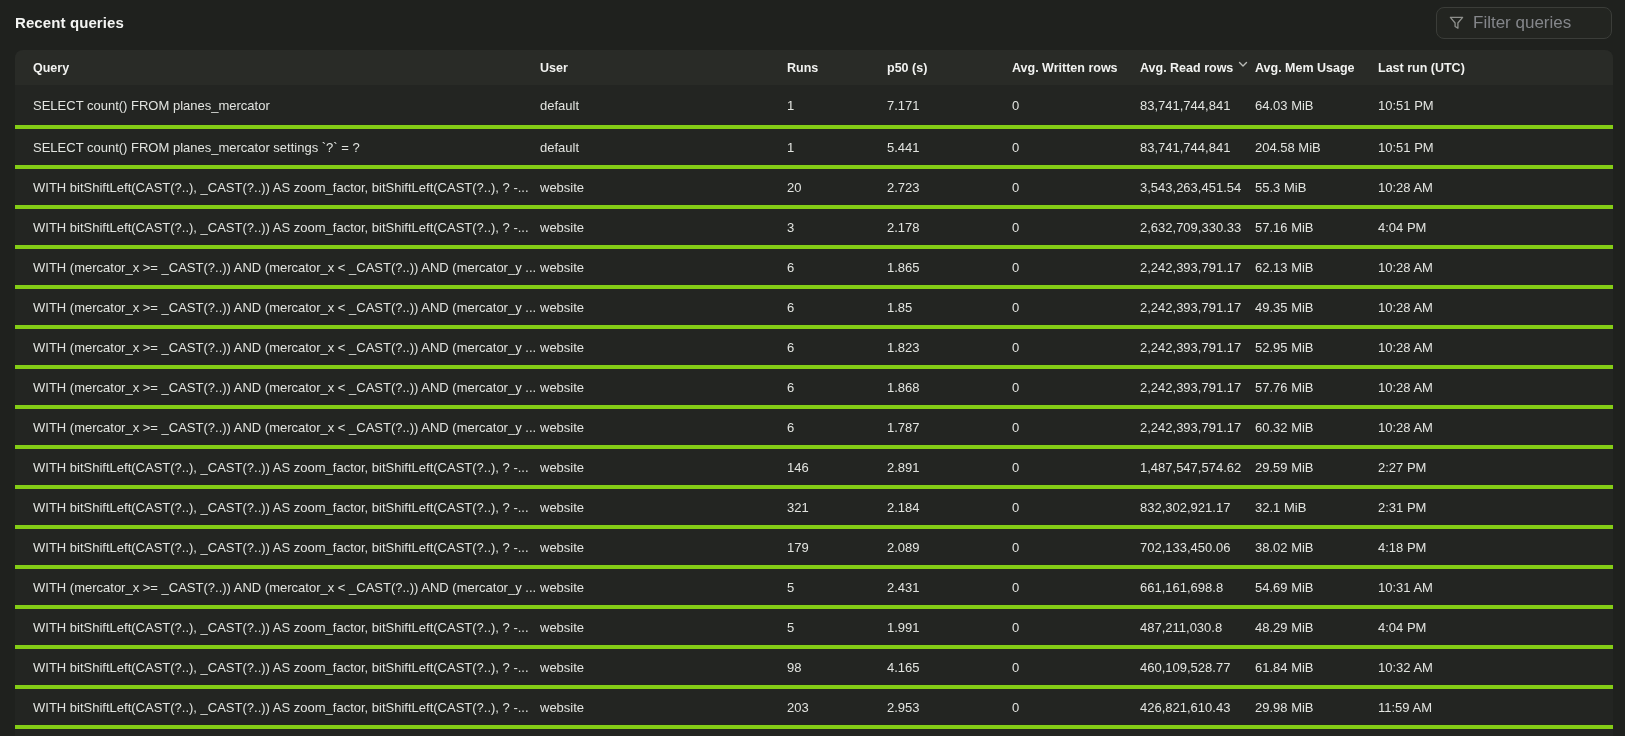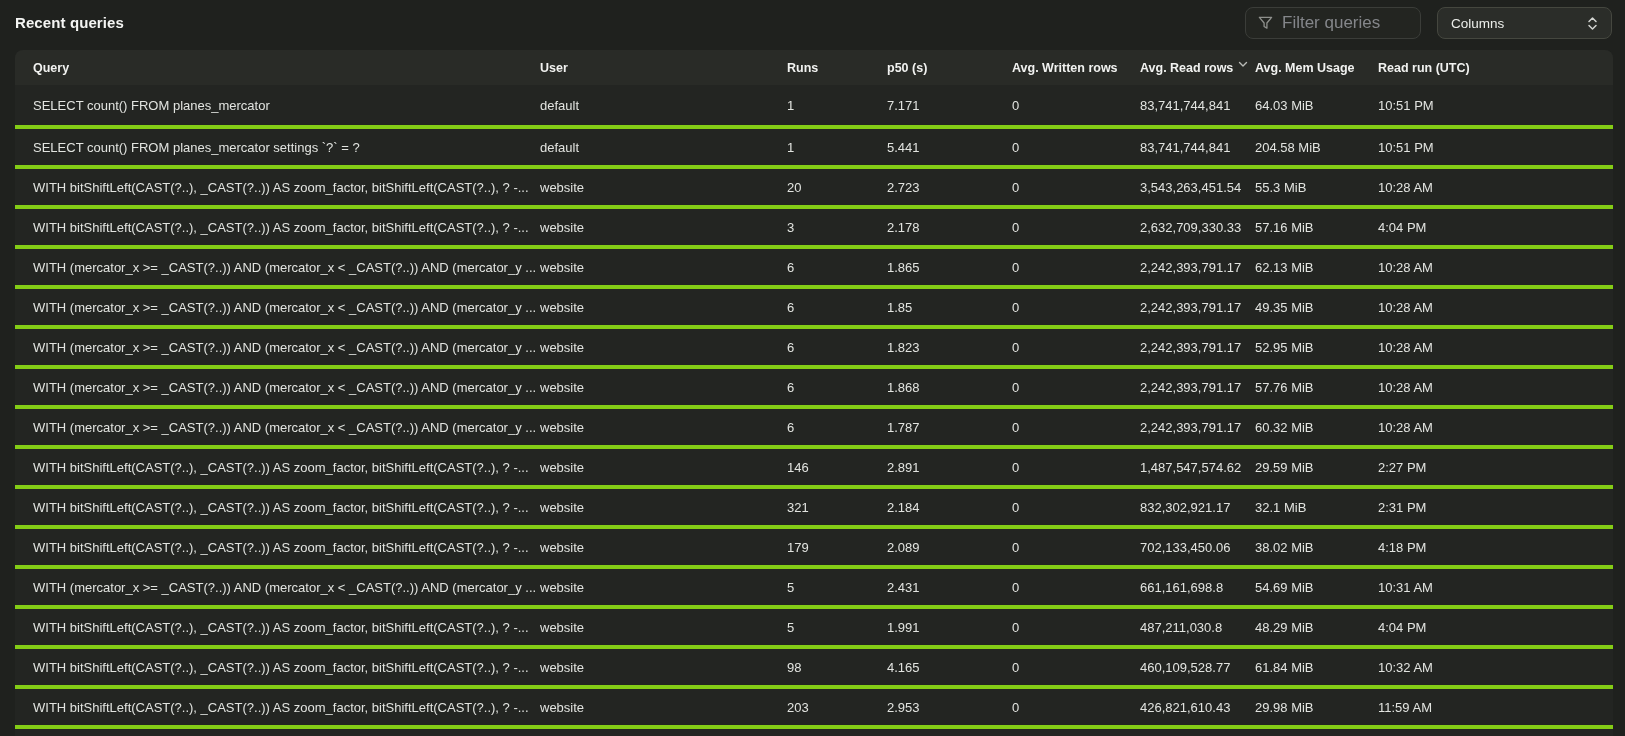--- a/index.html
+++ b/index.html
@@ -124,29 +124,20 @@
   <div class="page-title">Recent queries</div>
   <div class="controls">
     <div class="filter-box">
       <span class="funnel-icon">
         <svg width="15" height="14" viewBox="0 0 16 14" fill="none">
           <path d="M1.5 1h13l-5 6v5.5l-3-1.8V7z" stroke="#8e908c" stroke-width="1.4" stroke-linejoin="round"></path>
         </svg>
       </span>
       <input type="text" value="" placeholder="Filter queries" style="">
     </div>
-    <div class="columns-btn">
-      <span>Columns</span>
-      <span class="select-icon">
-        <svg width="11" height="15" viewBox="0 0 11 15" fill="none">
-          <path d="M2 5.5 L5.5 2 L9 5.5" stroke="#d2d4d0" stroke-width="1.5" stroke-linecap="round" stroke-linejoin="round"></path>
-          <path d="M2 9.5 L5.5 13 L9 9.5" stroke="#d2d4d0" stroke-width="1.5" stroke-linecap="round" stroke-linejoin="round"></path>
-        </svg>
-      </span>
-    </div>
   </div>
 </div>
 
 <div class="table-wrap">
   <div class="thead" id="thead">
       <div class="th">
         <span>Query</span>
       </div>
       <div class="th">
         <span>User</span>
@@ -165,21 +156,21 @@
         <span class="sort-icon">
           <svg width="10" height="7" viewBox="0 0 10 7" fill="none">
             <path d="M1.5 1.5 L5 5 L8.5 1.5" stroke="#b9bbb7" stroke-width="1.4" stroke-linecap="round" stroke-linejoin="round"></path>
           </svg>
         </span>
       </div>
       <div class="th">
         <span>Avg. Mem Usage</span>
       </div>
       <div class="th">
-        <span>Read run (UTC)</span>
+        <span>Last run (UTC)</span>
       </div>
     </div>
   <div id="tbody">
       <div class="row">
         <div class="cell">SELECT count() FROM planes_mercator</div>
         <div class="cell">default</div>
         <div class="cell">1</div>
         <div class="cell">7.171</div>
         <div class="cell">0</div>
         <div class="cell">83,741,744,841</div>

